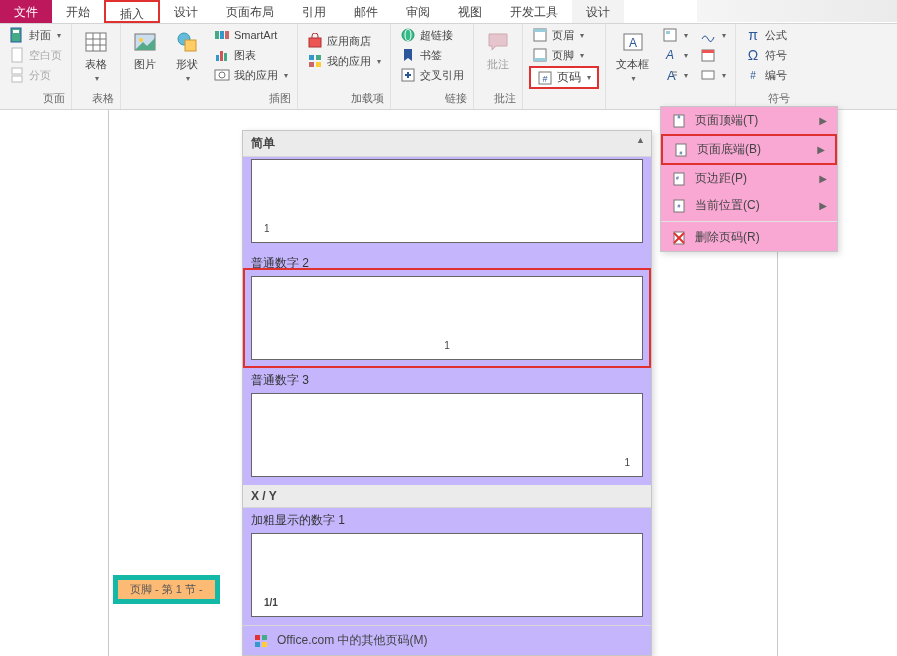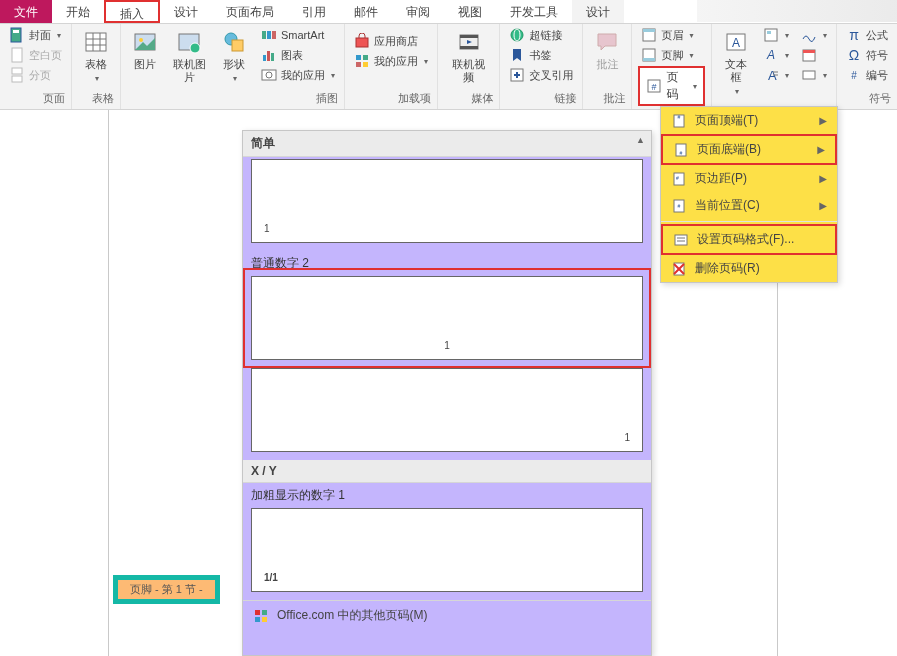--- a/index.html
+++ b/index.html
@@ -39,21 +39,21 @@
 .gal-section { padding:4px 8px 2px; font-size:12px; color:#333; }
 .preview { margin:2px 8px 8px; border:1px solid #666; height:84px; position:relative; background:#fff; }
 .preview.sel { outline:2px solid #e03030; outline-offset:6px; }
 .pv-left { position:absolute; left:12px; bottom:8px; font-size:10px; }
 .pv-center { position:absolute; left:50%; transform:translateX(-50%); bottom:8px; font-size:10px; }
 .pv-right { position:absolute; right:12px; bottom:8px; font-size:10px; }
 .gal-foot { border-top:1px solid #d6d6d6; }
 .gal-foot .row { display:flex; align-items:center; gap:8px; padding:6px 10px; cursor:pointer; }
 
 
-.submenu { position:absolute; left:660px; top:106px; width:178px; background:#fde047; border:1px solid #c6c6c6; box-shadow:2px 2px 6px rgba(0,0,0,.15); }
+.submenu { position:absolute; left:660px; top:106px; width:178px; background:#f9a8d4; border:1px solid #c6c6c6; box-shadow:2px 2px 6px rgba(0,0,0,.15); }
 .submenu .mitem { display:flex; align-items:center; gap:8px; padding:5px 10px; cursor:pointer; }
 .submenu .mitem .arrow { margin-left:auto; font-size:10px; color:#666; }
 .submenu .sep { height:1px; background:#e1e1e1; margin:2px 0; }
 .submenu .mitem.hl { border:2px solid #e03030; }
 
 
 .pagenum-btn { display:flex; align-items:center; gap:4px; padding:1px 6px; border:2px solid #e03030; background:#fff; }
 
 
 .deco { position:absolute; right:0; top:0; width:200px; height:22px; background:linear-gradient(90deg,#eee,#ddd); opacity:.6; }
@@ -141,29 +141,20 @@
               <rect x="2" y="4" width="20" height="16" fill="#cde" stroke="#777"></rect>
               <circle cx="8" cy="10" r="2" fill="#fc3"></circle>
               <polyline points="4,18 10,12 14,16 22,8 22,20 2,20" fill="#5a8" stroke="none"></polyline>
             </svg>
           </span>
         <span class="lbl">图片</span>
       </div>
       <div class="vbtn">
         <span class="bigico">
             <svg viewBox="0 0 24 24">
-              <rect x="2" y="4" width="20" height="16" fill="#cde" stroke="#777"></rect>
-              <circle cx="18" cy="18" r="5" fill="#3b8" stroke="#fff"></circle>
-            </svg>
-          </span>
-        <span class="lbl">联机图片</span>
-      </div>
-      <div class="vbtn">
-        <span class="bigico">
-            <svg viewBox="0 0 24 24">
               <circle cx="9" cy="9" r="6" fill="#6bd" stroke="#39a"></circle>
               <rect x="10" y="10" width="11" height="11" fill="#fc6" stroke="#c93"></rect>
             </svg>
           </span>
         <span class="lbl"><span>形状</span><br><span class="dd">▾</span></span>
       </div>
       <div class="vcol">
         <div class="hbtn">
           <span class="ico">
               <svg viewBox="0 0 16 16">
@@ -221,36 +212,20 @@
               </svg>
             </span>
           <span>我的应用</span>
             <span class="dd">▾</span>
         </div>
       </div>
     </div>
     <div class="group-label">加载项</div>
   </div>
 
-  <div class="group">
-    <div class="group-body">
-      <div class="vbtn">
-        <span class="bigico">
-            <svg viewBox="0 0 24 24">
-              <rect x="3" y="5" width="18" height="14" fill="#eee" stroke="#777"></rect>
-              <rect x="3" y="5" width="18" height="3" fill="#555"></rect>
-              <rect x="3" y="16" width="18" height="3" fill="#555"></rect>
-              <polygon points="10,10 15,12 10,14" fill="#2b579a"></polygon>
-            </svg>
-          </span>
-        <span class="lbl">联机视频</span>
-      </div>
-    </div>
-    <div class="group-label">媒体</div>
-  </div>
 
   <div class="group">
     <div class="group-body">
       <div class="vcol">
         <div class="hbtn">
           <span class="ico">
               <svg viewBox="0 0 16 16">
                 <circle cx="8" cy="8" r="6" fill="#3b8" stroke="#296"></circle>
                 <ellipse cx="8" cy="8" rx="3" ry="6" fill="none" stroke="#fff"></ellipse>
               </svg>
@@ -467,30 +442,20 @@
     <span class="ico">
         <svg viewBox="0 0 16 16">
           <rect x="3" y="2" width="10" height="12" fill="#fff" stroke="#777"></rect>
           <text x="8" y="10" text-anchor="middle" font-size="5" fill="#2b579a">#</text>
         </svg>
       </span>
     <span>当前位置(C)</span>
     <span class="arrow">▶</span>
   </div>
   <div class="sep"></div>
-  <div class="mitem hl">
-    <span class="ico">
-        <svg viewBox="0 0 16 16">
-          <rect x="2" y="3" width="12" height="10" fill="#fff" stroke="#777"></rect>
-          <line x1="4" y1="6" x2="12" y2="6" stroke="#777"></line>
-          <line x1="4" y1="9" x2="12" y2="9" stroke="#777"></line>
-        </svg>
-      </span>
-    <span>设置页码格式(F)...</span>
-  </div>
   <div class="mitem">
     <span class="ico">
         <svg viewBox="0 0 16 16">
           <rect x="3" y="2" width="10" height="12" fill="#fff" stroke="#777"></rect>
           <line x1="3" y1="3" x2="13" y2="13" stroke="#e03030" stroke-width="2"></line>
           <line x1="13" y1="3" x2="3" y2="13" stroke="#e03030" stroke-width="2"></line>
         </svg>
       </span>
     <span>删除页码(R)</span>
   </div>
@@ -503,20 +468,21 @@
   </div>
   <div class="preview">
       <span class="pv-left">1</span>
     </div>
 
   <div class="gal-section">普通数字 2</div>
   <div class="preview sel">
       <span class="pv-center">1</span>
     </div>
 
+  <div class="gal-section">普通数字 3</div>
   <div class="preview">
       <span class="pv-right">1</span>
     </div>
 
   <div class="gal-head" style="margin-top:4px">X / Y</div>
   <div class="gal-section">加粗显示的数字 1</div>
   <div class="preview">
       <span class="pv-left" style="font-weight:bold">1/1</span>
     </div>
 

